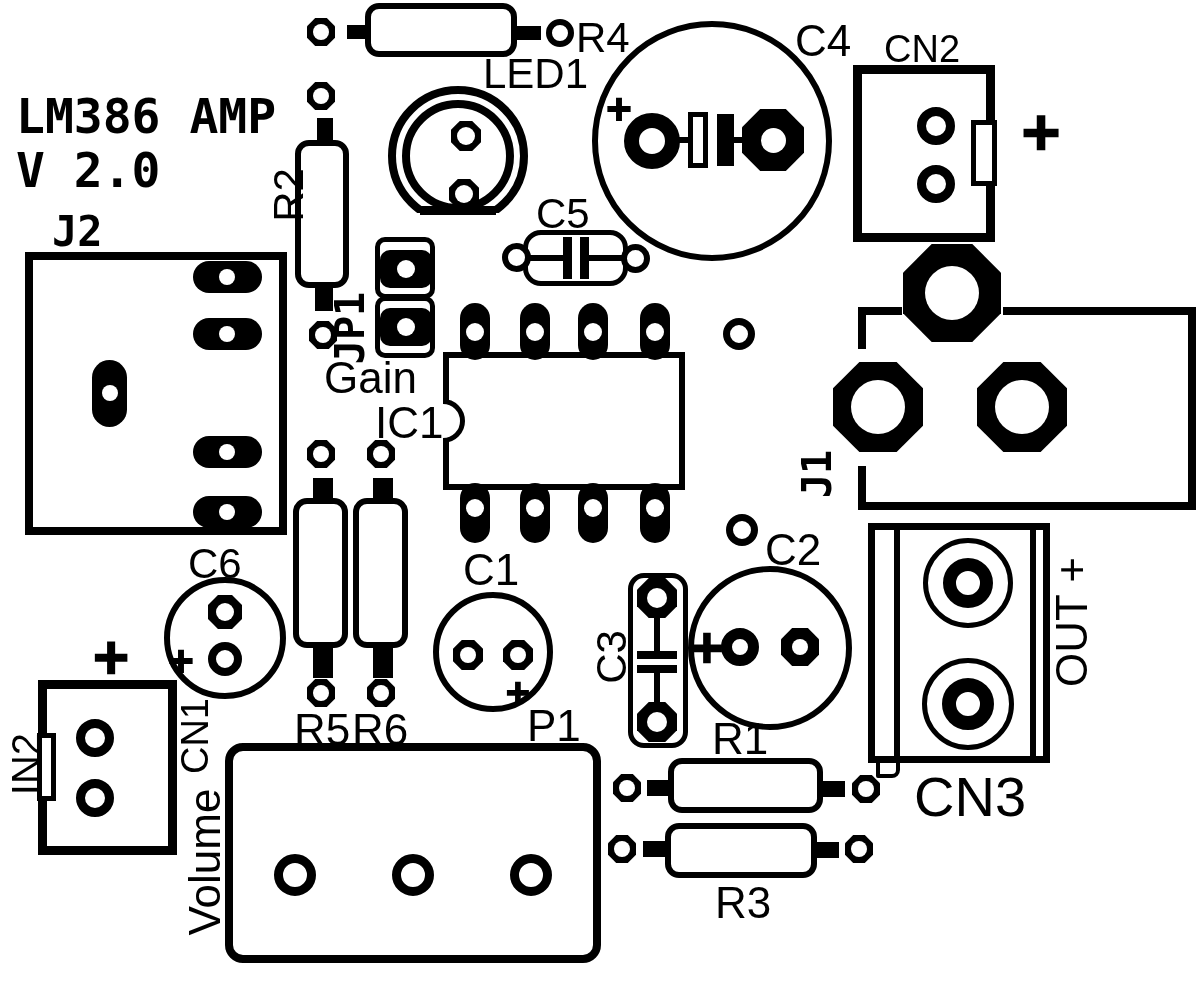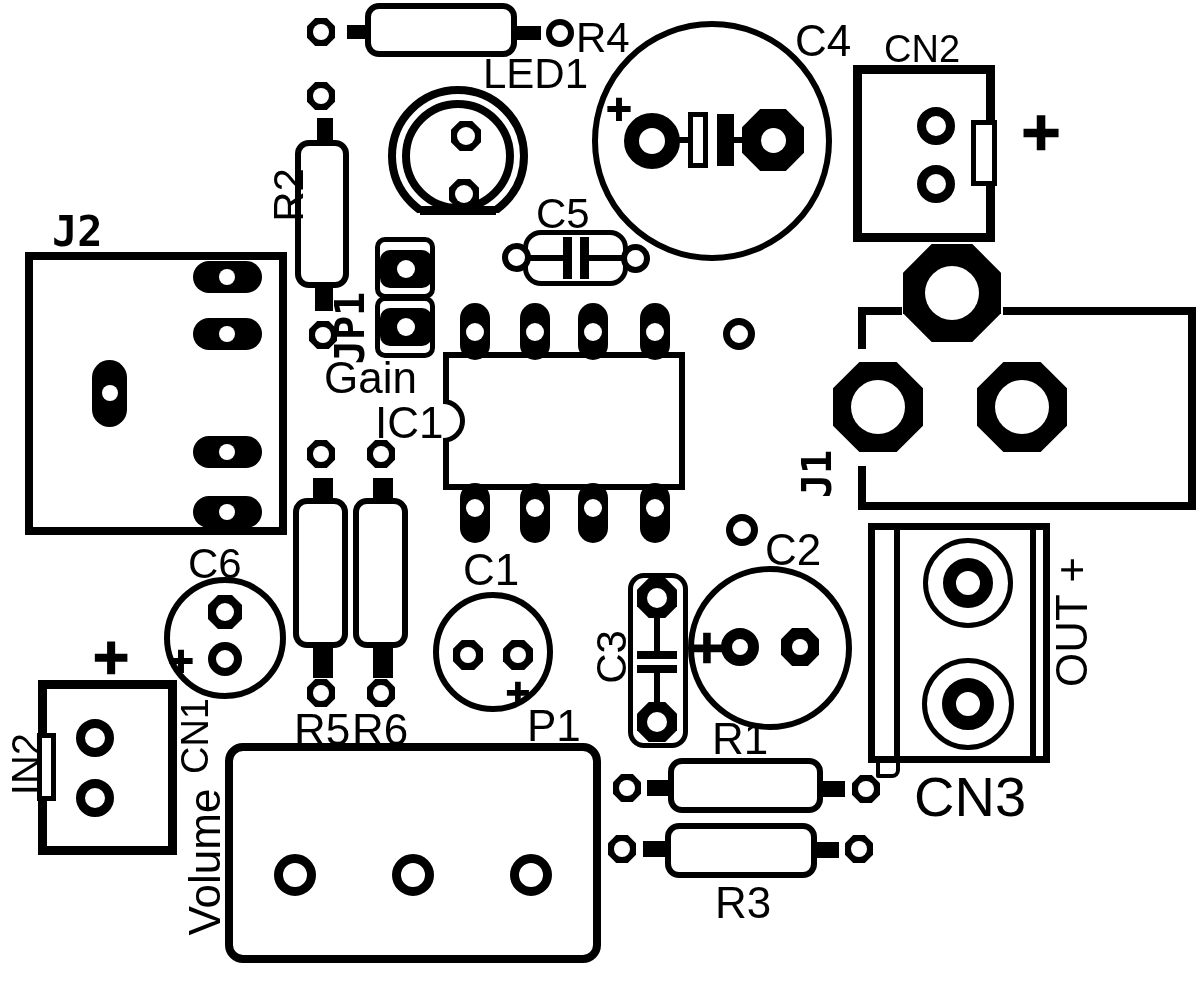--- a/index.html
+++ b/index.html
@@ -19,20 +19,22 @@
   .lbl{position:absolute;font-family:"Liberation Sans",sans-serif;line-height:1;white-space:nowrap;color:#000;}
   .mono{font-family:"DejaVu Sans Mono",monospace;font-weight:bold;}
   .vl{transform:translate(-50%,-50%) rotate(-90deg);}
   .plus{position:absolute;font-family:"DejaVu Sans",sans-serif;font-weight:bold;line-height:1;-webkit-text-stroke:2.5px #000;transform:translate(-50%,-50%);}
 </style>
 </head>
 <body>
 
 <div class="board">
 
+  <div class="lbl mono" style="left:16px;top:92px;font-size:48px;">LM386 AMP</div>
+  <div class="lbl mono" style="left:16px;top:146px;font-size:48px;">V 2.0</div>
 
   <div>
     <div class="b" style="left:347px;top:25px;width:20px;height:14px;"></div>
     <div class="b" style="left:515px;top:26px;width:26px;height:14px;"></div>
     <div class="out rr" style="left:365px;top:3px;width:152px;height:54px;"></div>
     <div class="hex" style="left:307px;top:18px;width:28px;height:28px;"></div>
     <div class="hole" style="left:313px;top:24px;width:16px;height:16px;"></div>
     <div class="ring" style="left:546px;top:19px;width:28px;height:28px;"></div>
     <div class="lbl" style="left:576px;top:17px;font-size:42px;">R4</div>
   </div>

